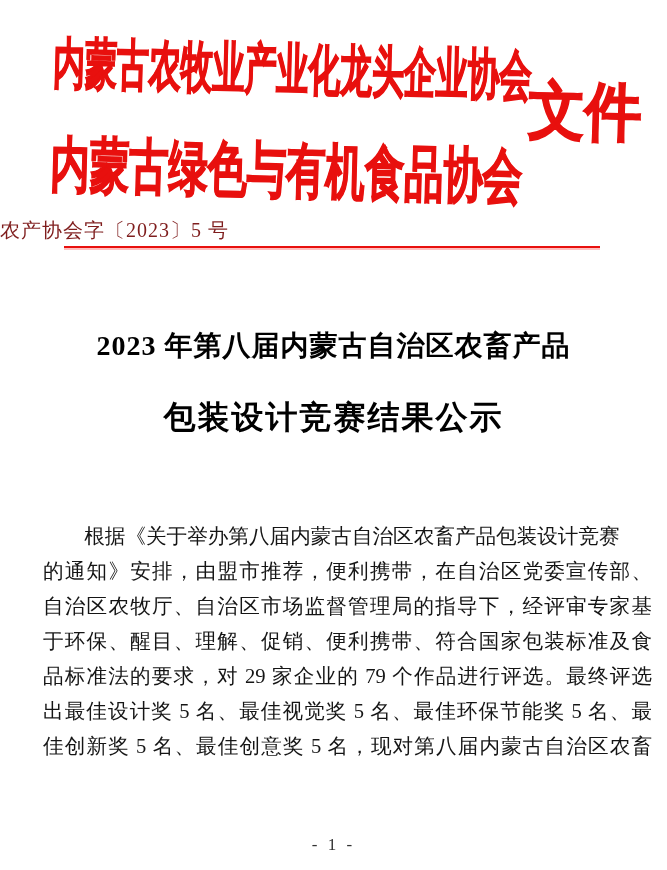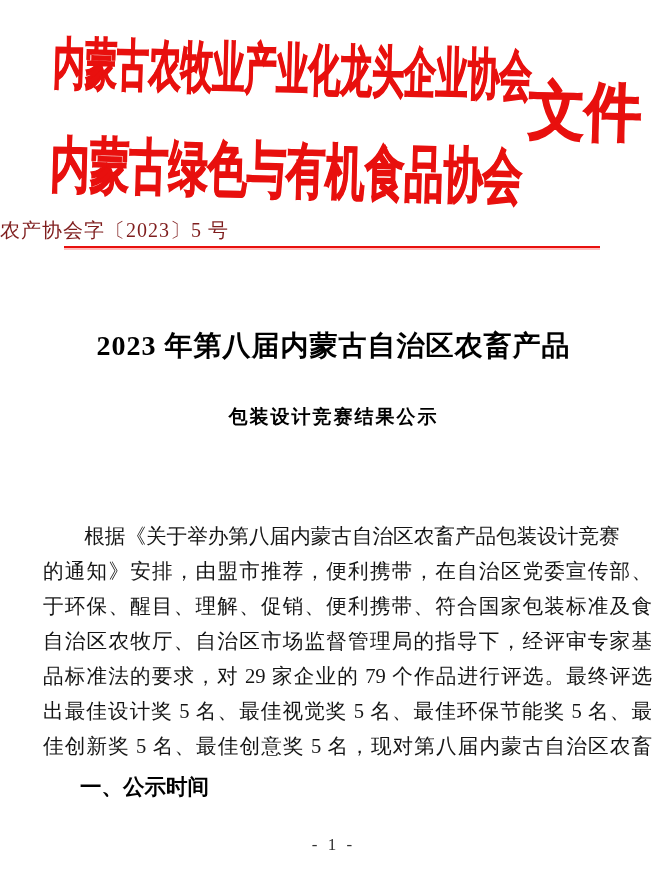--- a/index.html
+++ b/index.html
@@ -26,21 +26,21 @@
   
   .doc-number { position:absolute; left:0; top:217px; width:100%; text-align:left;
     font-size:20px; letter-spacing:1px; color:#7f1d1d; }
   .red-rule { position:absolute; left:64px; top:246px; width:536px; height:2px;
     background:#ee1111; box-shadow:0 2px 0 rgba(255,140,140,.55); }
 
   
   .title { position:absolute; left:0; top:303px; width:100%; text-align:center;
     font-weight:bold; color:#000;margin-top:28px; }
   .title-line1 { font-size:28px; letter-spacing:1px; line-height:30px; }
-  .title-line2 { font-size:19px; letter-spacing:2px; line-height:30px; margin-top:41px; }
+  .title-line2 { font-size:32px; letter-spacing:2px; line-height:30px; margin-top:41px; }
 
   
   .body-text { position:absolute; left:43px; top:477px; width:609px;
     font-size:20.6px; line-height:35px; color:#151515; }
   .body-line { height:35px; overflow:hidden; text-align:justify; text-align-last:justify; }
   .body-line.first { text-indent:2em; text-align-last:left;margin-top:42px; }
   .body-line.last  { text-align-last:left; }
 
   .section-heading { position:absolute; left:43px; top:772px; width:609px;
     font-size:21.5px; font-weight:bold; color:#000; padding-left:37px; box-sizing:border-box; }
@@ -65,24 +65,23 @@
   <div class="red-rule redbg" style="background: rgb(232, 16, 14);"></div>
 
   <div class="title">
     <div class="title-line1">2023 年第八届内蒙古自治区农畜产品</div>
     <div class="title-line2">包装设计竞赛结果公示</div>
   </div>
 
   <div class="body-text">
     <div class="body-line first">根据《关于举办第八届内蒙古自治区农畜产品包装设计竞赛</div>
     <div class="body-line">的通知》安排，由盟市推荐，便利携带，在自治区党委宣传部、</div>
+    <div class="body-line">自治区农牧厅、自治区市场监督管理局的指导下，经评审专家基</div>
     <div class="body-line">于环保、醒目、理解、促销、便利携带、符合国家包装标准及食</div>
-    <div class="body-line">自治区农牧厅、自治区市场监督管理局的指导下，经评审专家基</div>
     <div class="body-line">品标准法的要求，对 29 家企业的 79 个作品进行评选。最终评选</div>
     <div class="body-line">出最佳设计奖 5 名、最佳视觉奖 5 名、最佳环保节能奖 5 名、最</div>
     <div class="body-line">佳创新奖 5 名、最佳创意奖 5 名，现对第八届内蒙古自治区农畜</div>
   </div>
 
-  <div class="section-heading">一、公示时间</div>
 
   <div class="page-number">- 1 -</div>
 
 </div>
 
 </body></html>

